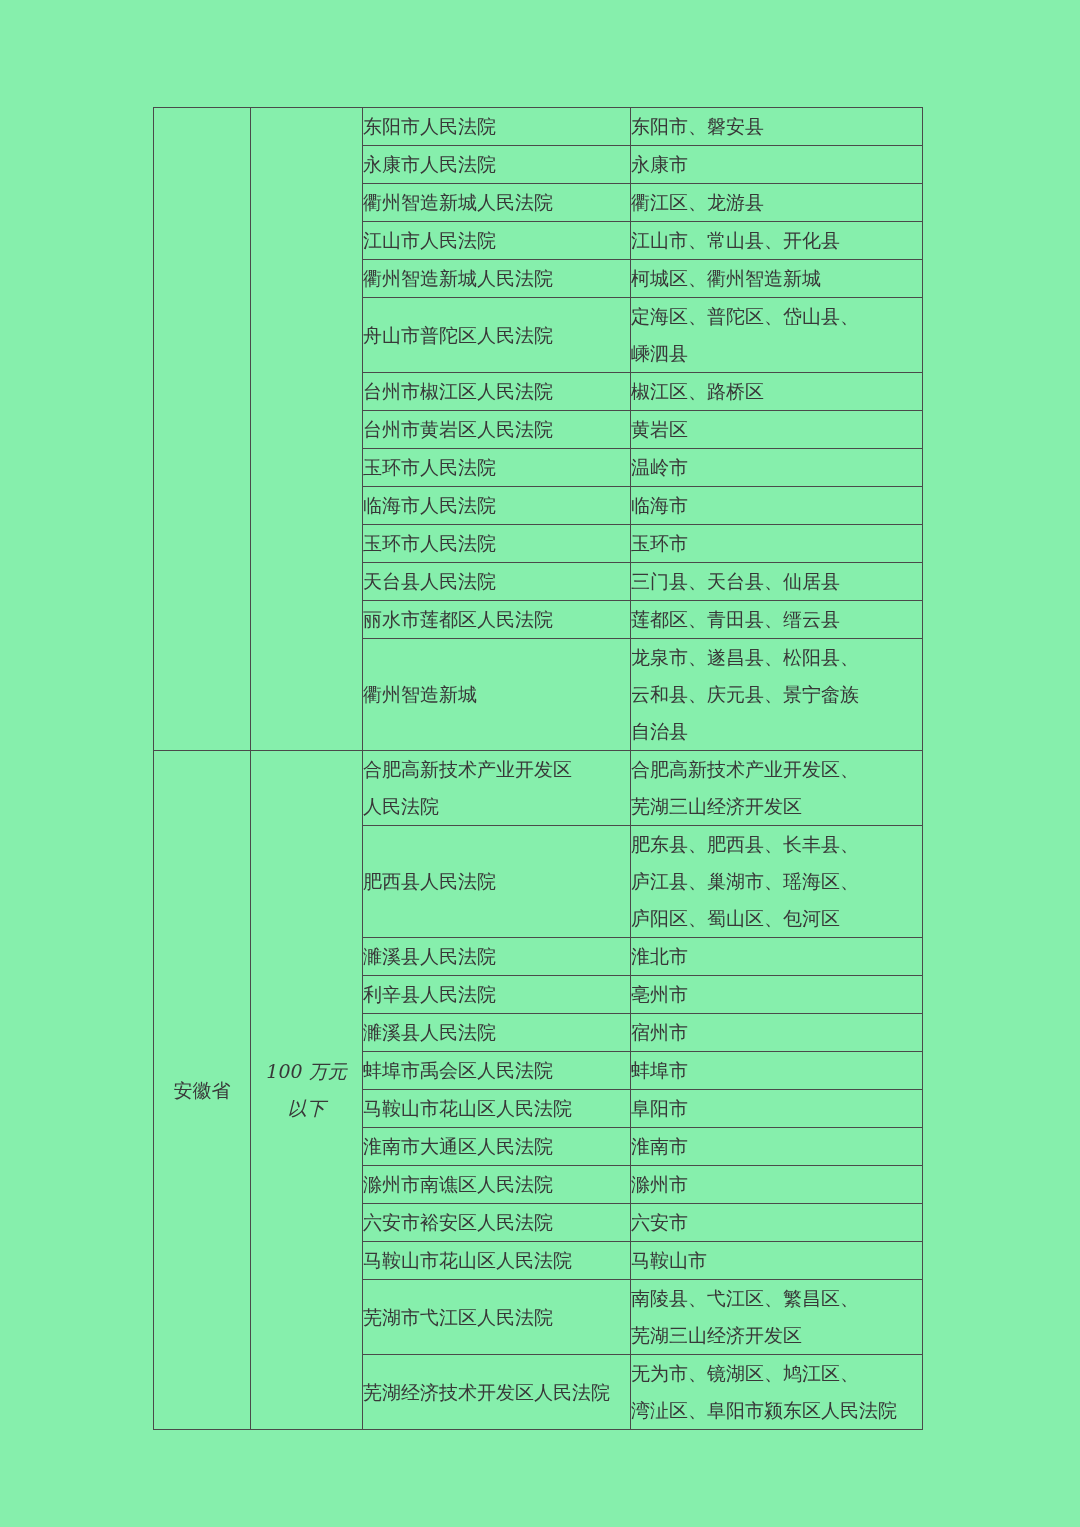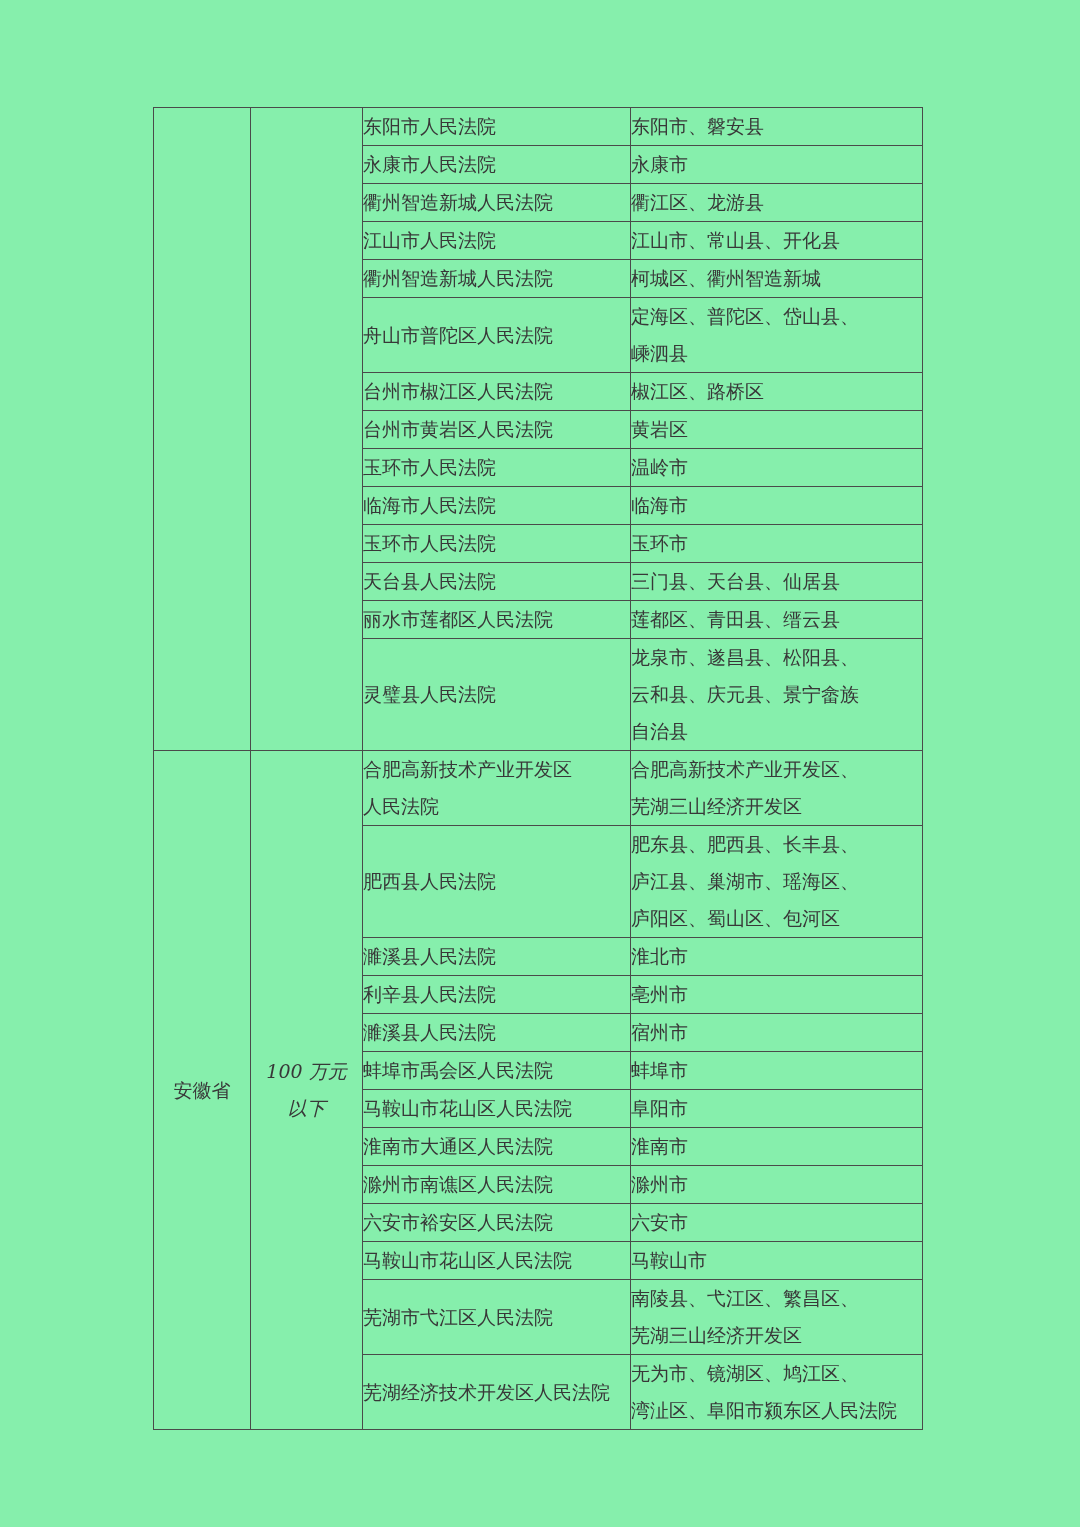--- a/index.html
+++ b/index.html
@@ -104,21 +104,21 @@
       </tr>
       <tr class="r1">
         <td class="court-cell">天台县人民法院</td>
         <td class="jurisdiction-cell">三门县、天台县、仙居县</td>
       </tr>
       <tr class="r1">
         <td class="court-cell">丽水市莲都区人民法院</td>
         <td class="jurisdiction-cell">莲都区、青田县、缙云县</td>
       </tr>
       <tr class="r3">
-        <td class="court-cell">灵璧县人民法院</td>
+        <td class="court-cell">衢州智造新城</td>
         <td class="jurisdiction-cell">龙泉市、遂昌县、松阳县、
 云和县、庆元县、景宁畲族
 自治县</td>
       </tr>
     </tbody>
 
     <tbody>
       <tr class="r2">
         <td class="province-cell" rowspan="13">安徽省</td>
         <td class="amount-cell" rowspan="13"><span class="amt-line">100 万元</span><span class="amt-line">以下</span></td>

